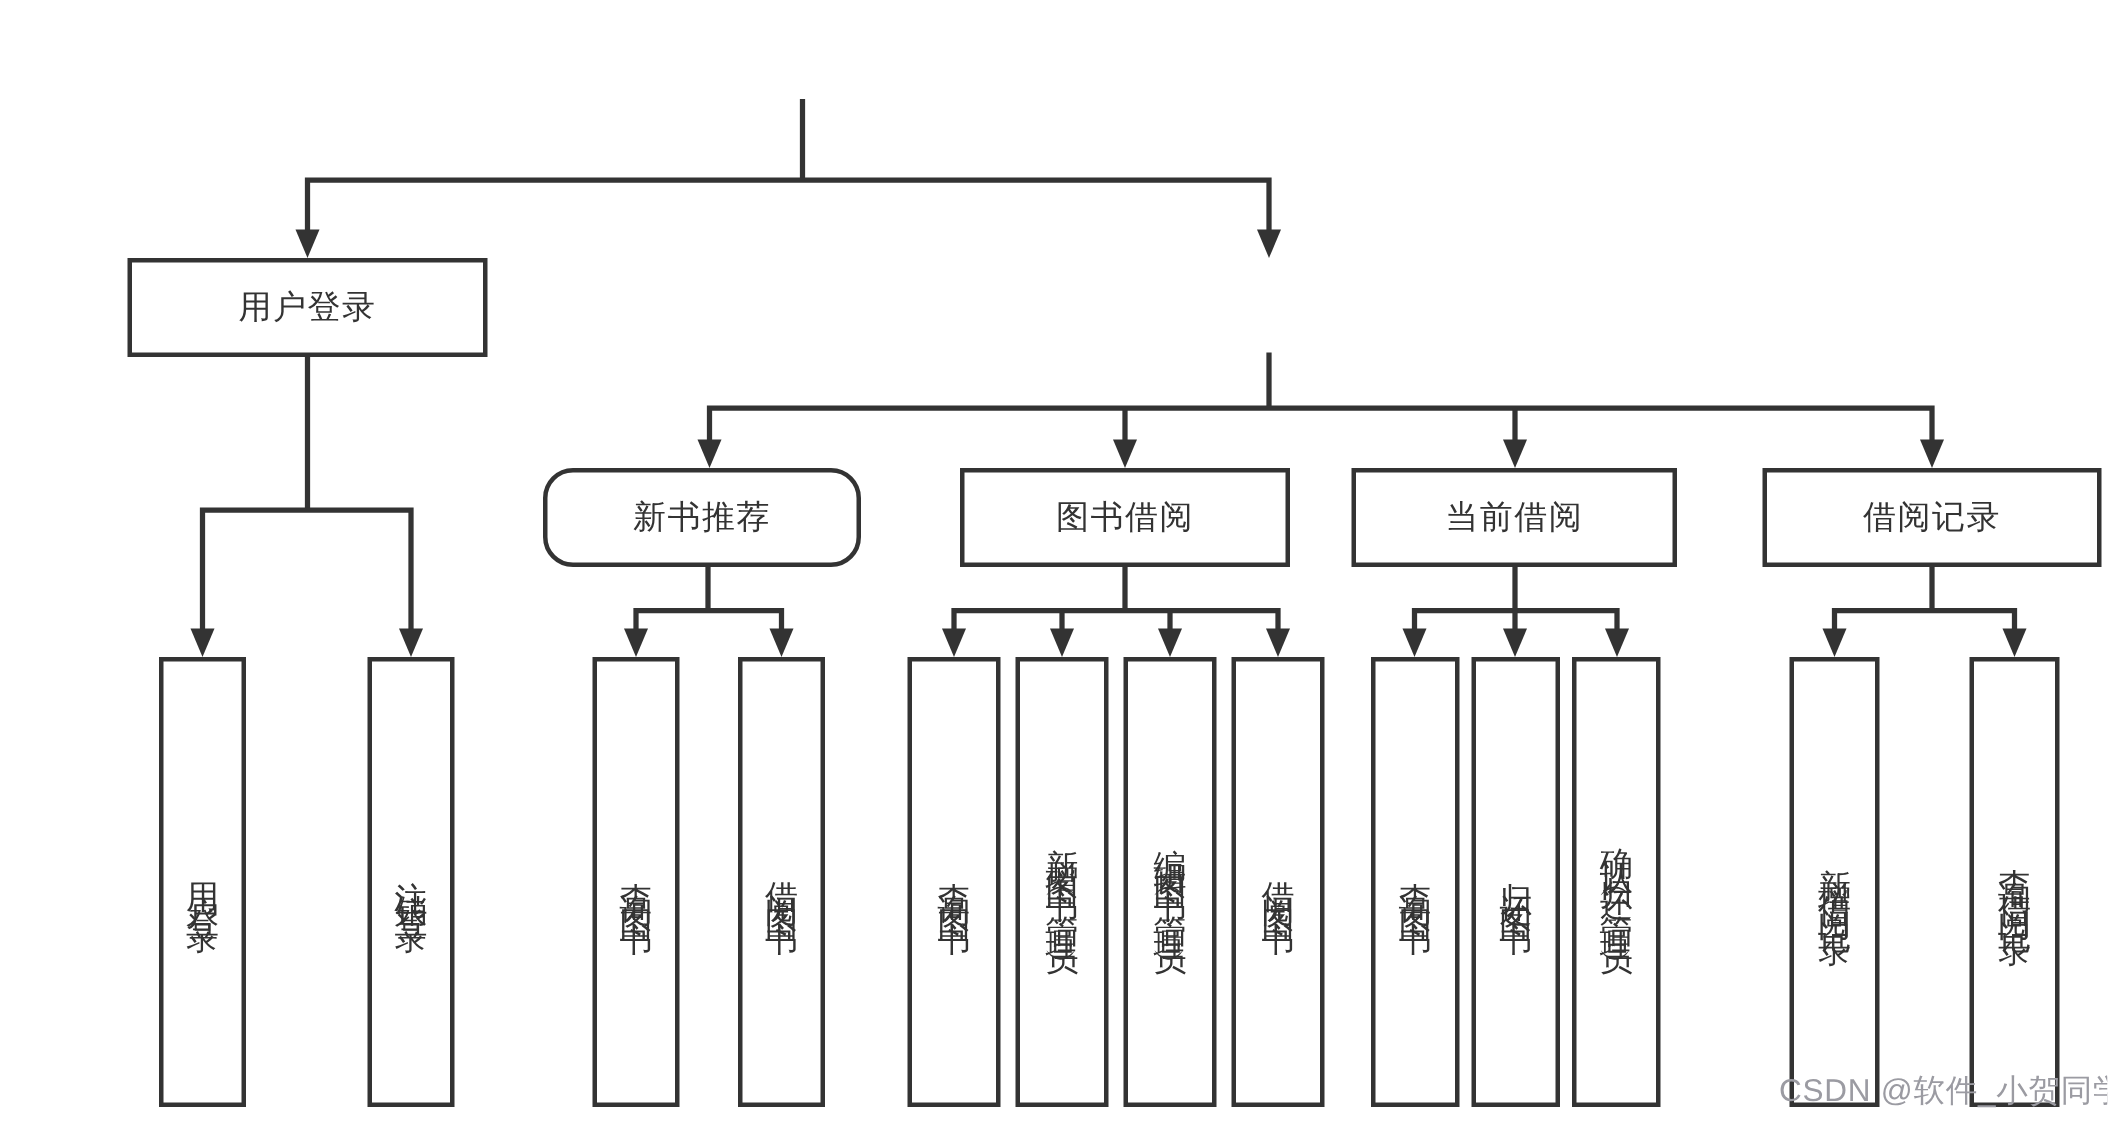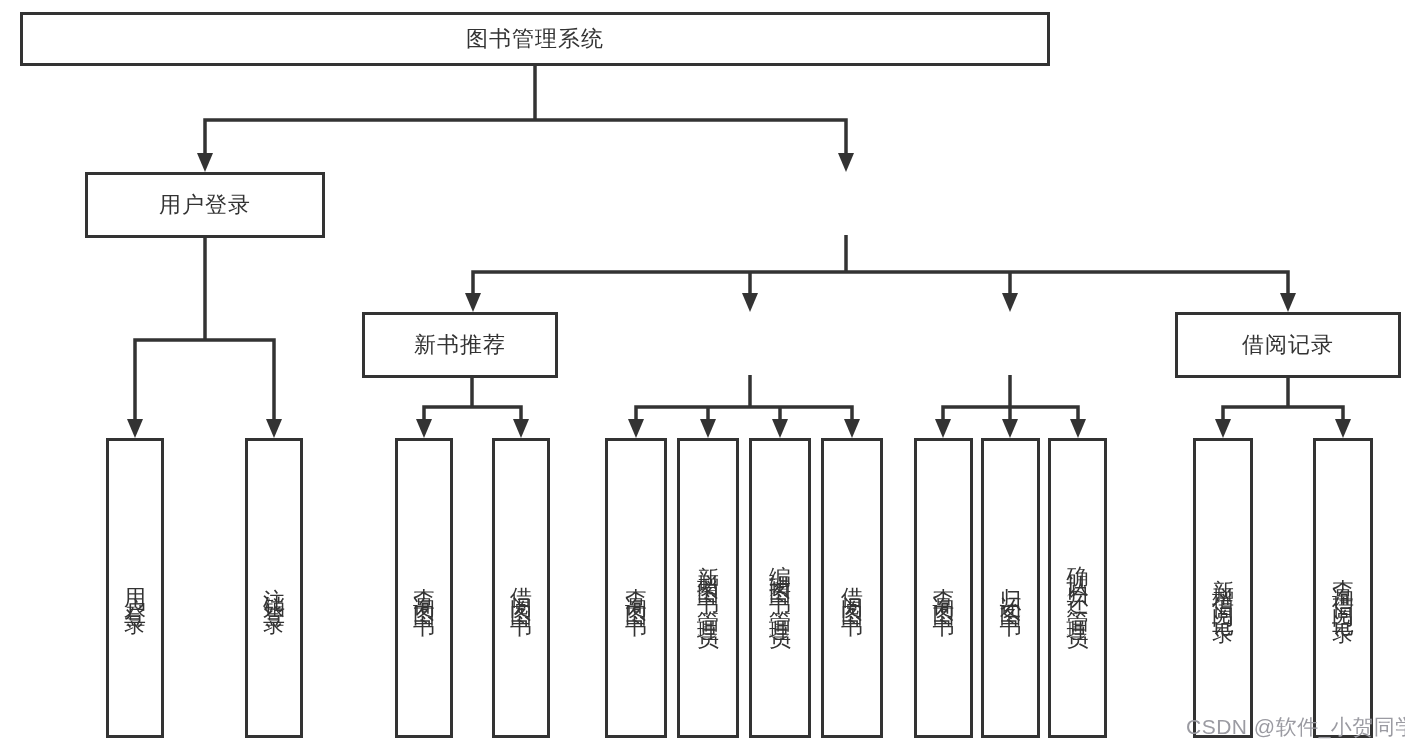--- a/index.html
+++ b/index.html
@@ -39,21 +39,21 @@
     writing-mode: vertical-rl;
     text-orientation: mixed;
     letter-spacing: 9px;
     line-height: 1;
     white-space: nowrap;
   }
   
   #root            { left: 20px;   top: 12px;  width: 1030px; height: 54px; }
   #user-login      { left: 85px;   top: 172px; width: 240px;  height: 66px; }
   #book-mgmt       { left: 726px;  top: 172px; width: 240px;  height: 66px; }
-  #new-book-rec    { left: 362px;  top: 312px; width: 196px;  height: 66px; }
+  #new-book-rec    { left: 362px;  top: 312px; width: 212px;  height: 66px; border-radius: 20px; }
   #book-borrow     { left: 640px;  top: 312px; width: 220px;  height: 66px; }
   #current-borrow  { left: 901px;  top: 312px; width: 217px;  height: 66px; }
   #borrow-records  { left: 1175px; top: 312px; width: 226px;  height: 66px; }
   #leaf-1  { left: 106px;  width: 58px; }
   #leaf-2  { left: 245px;  width: 58px; }
   #leaf-3  { left: 395px;  width: 58px; }
   #leaf-4  { left: 492px;  width: 58px; }
   #leaf-5  { left: 605px;  width: 62px; }
   #leaf-6  { left: 677px;  width: 62px; }
   #leaf-7  { left: 749px;  width: 62px; }
@@ -127,25 +127,26 @@
       <polygon points="780,438 772,419 788,419"></polygon>
       <polygon points="852,438 844,419 860,419"></polygon>
       <polygon points="943,438 935,419 951,419"></polygon>
       <polygon points="1010,438 1002,419 1018,419"></polygon>
       <polygon points="1078,438 1070,419 1086,419"></polygon>
       <polygon points="1223,438 1215,419 1231,419"></polygon>
       <polygon points="1343,438 1335,419 1351,419"></polygon>
     </g>
   </svg>
 
-  <div class="node" id="root">图书管理系统</div>
 
   <div class="node" id="user-login">用户登录</div>
 
   <div class="node" id="new-book-rec">新书推荐</div>
+  <div class="node" id="book-borrow">图书借阅</div>
+  <div class="node" id="current-borrow">当前借阅</div>
   <div class="node" id="borrow-records">借阅记录</div>
 
   <div class="node leaf" id="leaf-1">
     <span class="vtext">用户登录</span>
   </div>
   <div class="node leaf" id="leaf-2">
     <span class="vtext">注销登录</span>
   </div>
   <div class="node leaf" id="leaf-3">
     <span class="vtext">查询图书</span>

